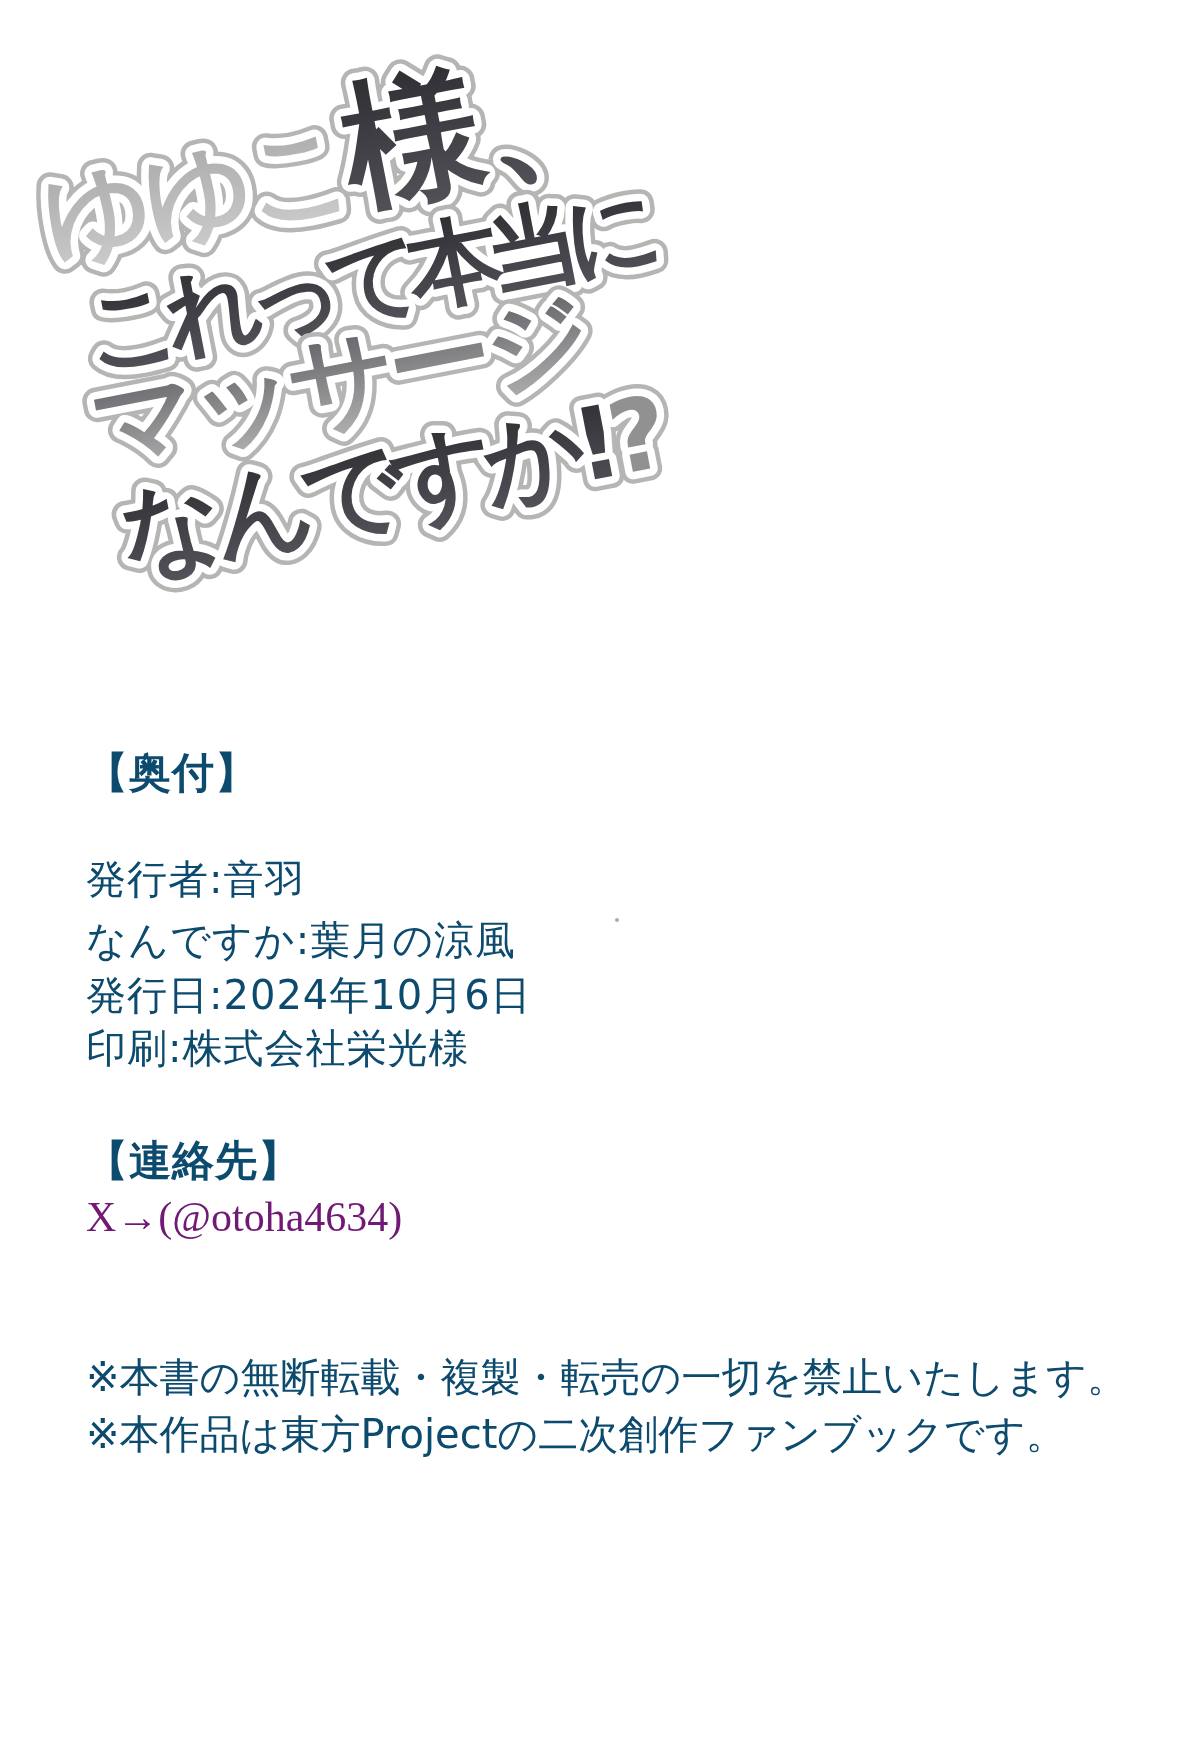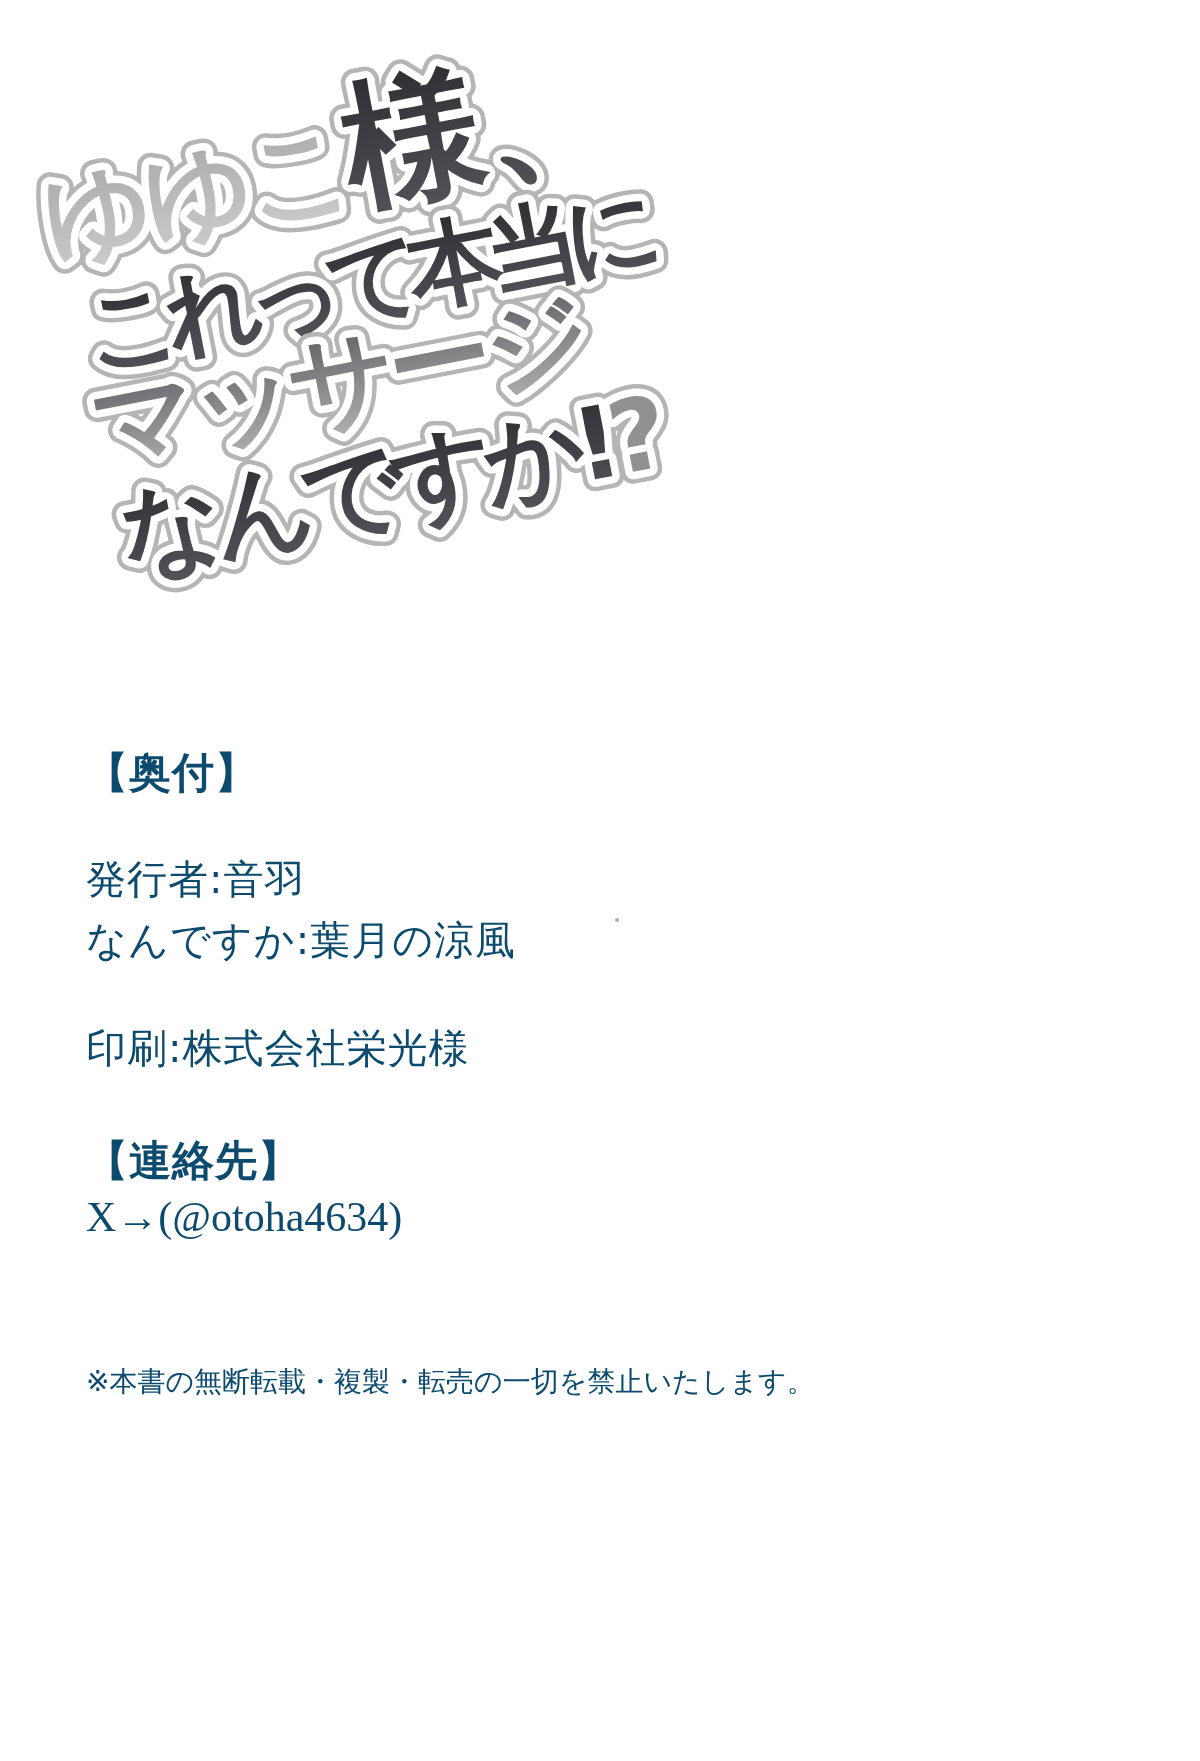--- a/index.html
+++ b/index.html
@@ -50,26 +50,25 @@
   }
   .jp-heading {
     font-size: 42px;
     font-weight: 600;
   }
   .latin-line {
     font-family: "Liberation Serif", "DejaVu Serif", serif;
     font-weight: 400;
     font-size: 42px;
     letter-spacing: 0px;
-    color: #0c4a6e;
+    color: #701a75;
   }
   .notice-line {
-    font-size: 28px;
+    font-size: 40px;
     letter-spacing: 0px;
-    margin-top: 11px;
   }
 
   #artifact-dot {
     position: absolute;
     left: 615px;
     top: 918px;
     width: 4px;
     height: 4px;
     border-radius: 50%;
     background: #6a6a6a;
@@ -107,23 +106,25 @@
     <text class="logo-fill" x="100" y="464" transform="rotate(-11 100 464)" fill="url(#gMass)" font-size="104" letter-spacing="-6" stroke="#ffffff" stroke-width="15">マッサージ</text>
 
     <text class="logo-outline" x="128" y="570" transform="rotate(-11 128 570)" fill="#ffffff" font-size="100" letter-spacing="-10" stroke-width="24" stroke="#b5b5b5"><tspan>なんですか!</tspan><tspan>?</tspan></text>
     <text class="logo-fill" x="128" y="570" transform="rotate(-11 128 570)" font-size="100" letter-spacing="-10" stroke="#ffffff" stroke-width="15"><tspan fill="url(#gDark)">なんですか!</tspan><tspan fill="#919191">?</tspan></text>
   </svg>
 
   <div class="jp-line jp-heading" style="top:752px">【奥付】</div>
 
   <div class="jp-line" style="top:859px">発行者:音羽</div>
   <div class="jp-line" style="top:920px">なんですか:葉月の涼風</div>
+  <div class="jp-line" style="top:975px">発行日:2024年10月6日</div>
   <div class="jp-line" style="top:1028px">印刷:株式会社栄光様</div>
 
   <div class="jp-line jp-heading" style="top:1140px">【連絡先】</div>
 
   <div class="jp-line latin-line" style="top:1196px">X→(@otoha4634)</div>
 
   <div class="jp-line notice-line" style="top:1357px">※本書の無断転載・複製・転売の一切を禁止いたします。</div>
+  <div class="jp-line notice-line" style="top:1414px">※本作品は東方Projectの二次創作ファンブックです。</div>
 
   <div id="artifact-dot"></div>
 
 </div>
 
 </body></html>

